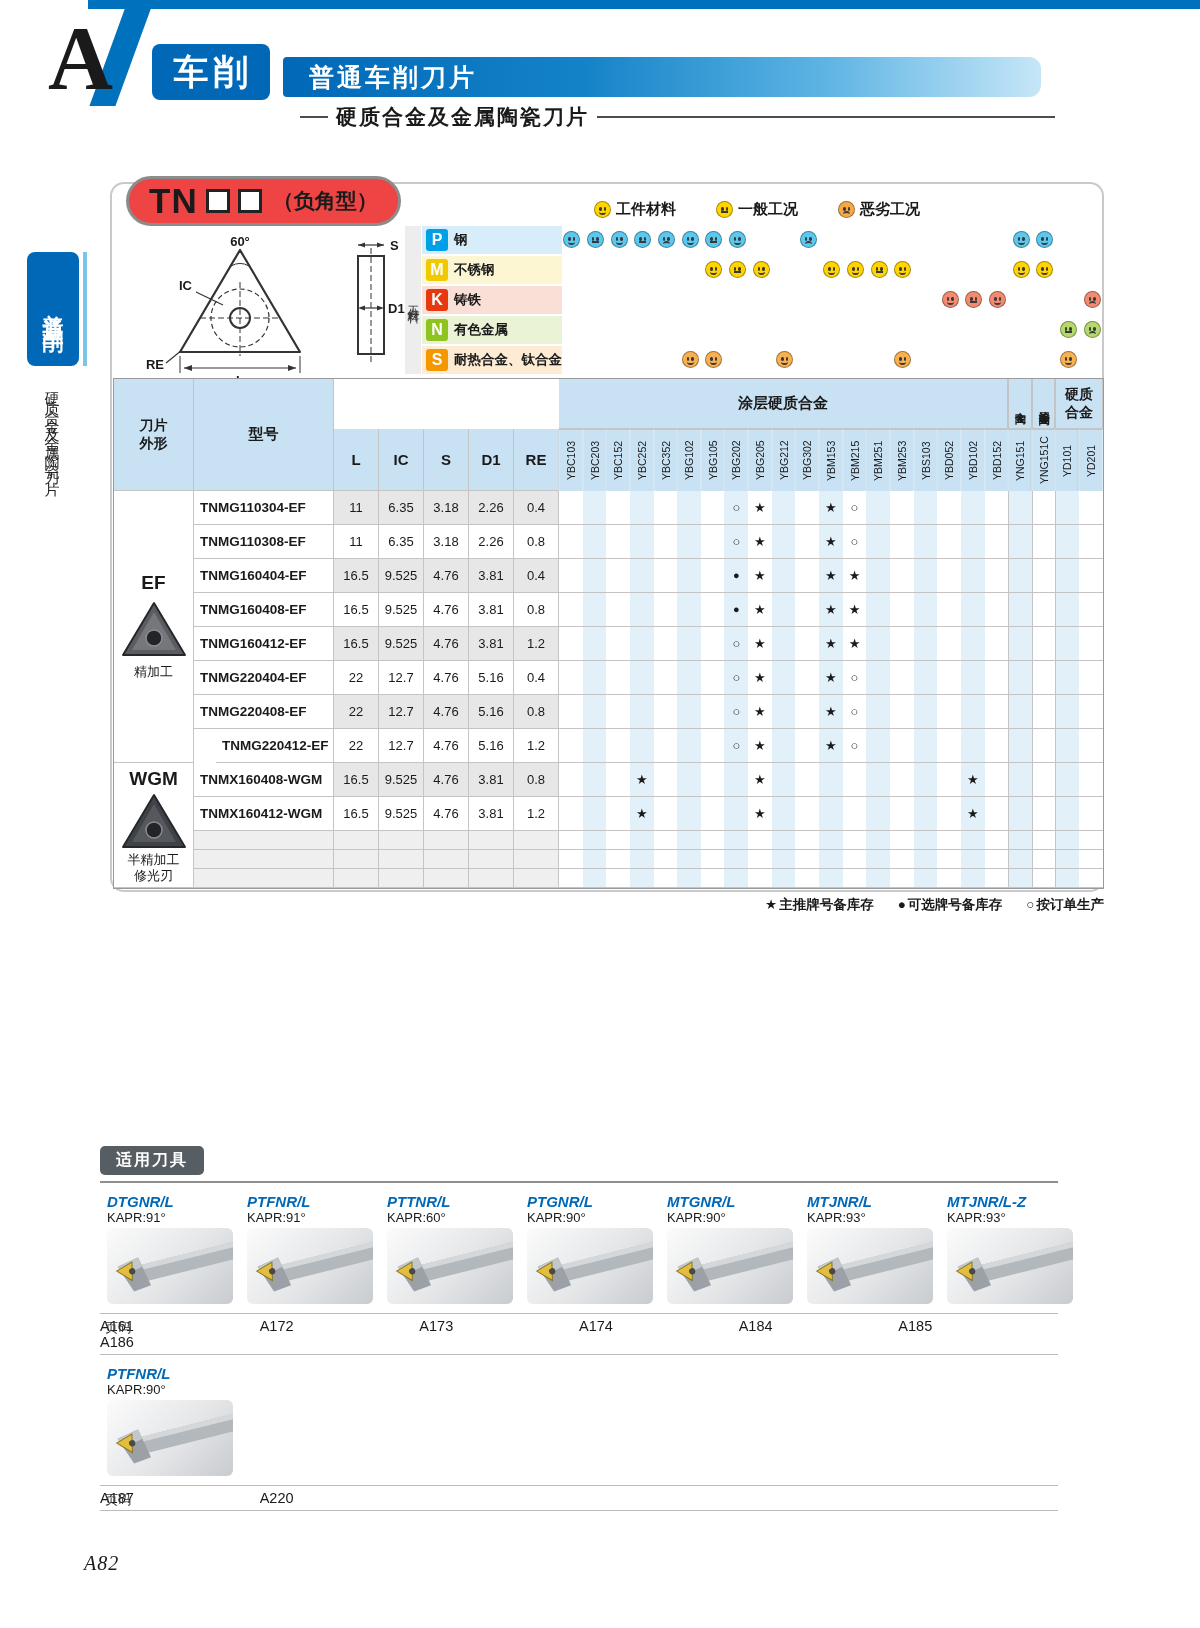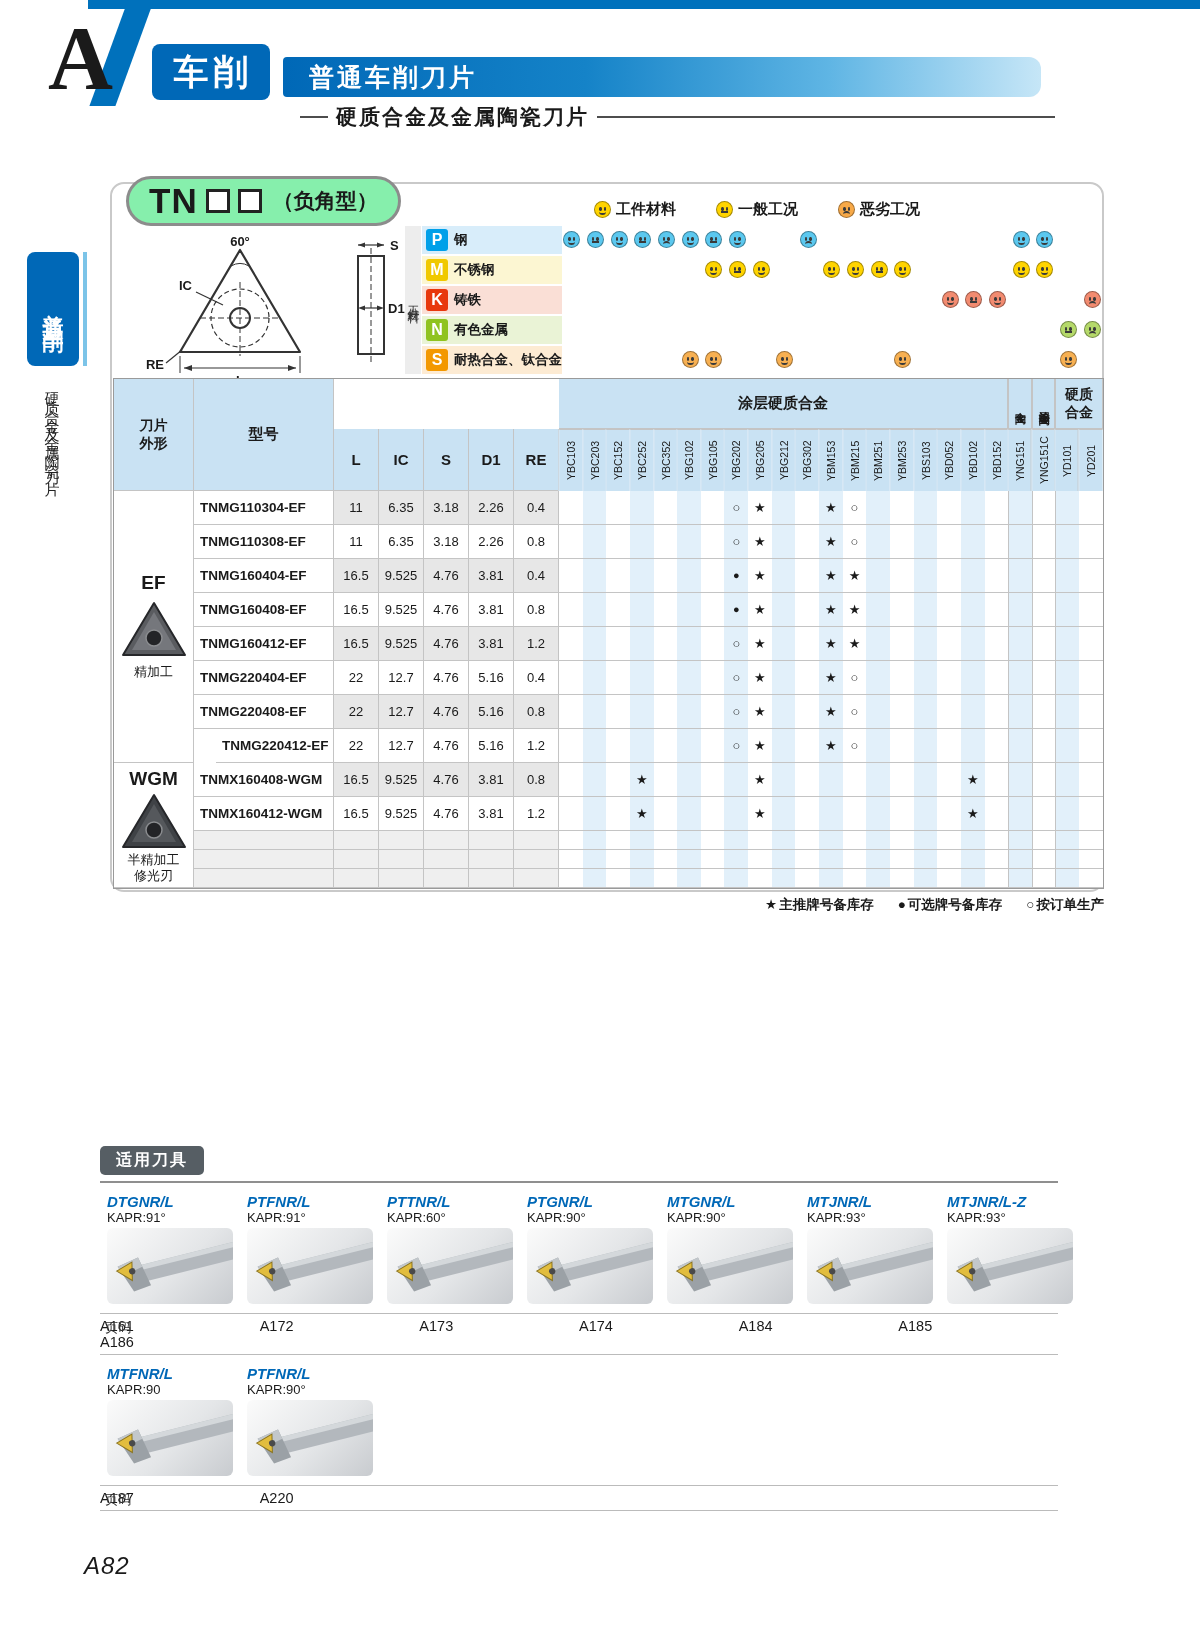--- a/index.html
+++ b/index.html
@@ -27,21 +27,21 @@
   
   #side-tab{position:absolute;left:27px;top:252px;width:52px;height:114px;background:#0068b7;border-radius:8px;
     color:#fff;writing-mode:vertical-rl;font-size:21px;font-weight:bold;letter-spacing:6px;
     display:flex;align-items:center;justify-content:center}
   #side-accent{position:absolute;left:83px;top:252px;width:4px;height:114px;background:#7cc4e8}
   #side-label{position:absolute;left:42px;top:380px;writing-mode:vertical-rl;font-size:15px;
     letter-spacing:9px;color:#222}
 
   
   #panel{position:absolute;left:110px;top:182px;width:994px;height:710px;border:2px solid #c9c9c9;border-radius:14px}
-  #tn-pill{position:absolute;left:126px;top:176px;height:50px;background:#86efac;border:3px solid #8c8c8c;
+  #tn-pill{position:absolute;left:126px;top:176px;height:50px;background:#ef4444;border:3px solid #8c8c8c;
     border-radius:26px;display:flex;align-items:center;padding:0 20px;gap:8px;z-index:3}
   #tn-code{font-size:35px;font-weight:bold;letter-spacing:1px}
   .tn-square{width:24px;height:24px;border:3px solid #222;background:#fff}
   #tn-note{font-size:21px;font-weight:bold;margin-left:3px}
   #cond-legend{position:absolute;left:594px;top:200px;display:flex;gap:40px;align-items:center;z-index:3}
   #cond-legend .item{display:flex;align-items:center;gap:5px;font-size:15px;font-weight:bold}
   #diagram{position:absolute;left:136px;top:236px}
 
   
   .face{position:relative;display:inline-block;width:17px;height:17px;border-radius:50%;
@@ -105,22 +105,22 @@
   .tool-name{color:#0068b7;font-size:15px;font-weight:bold;font-style:italic;white-space:nowrap}
   .tool-kapr{font-size:13px;margin-bottom:3px}
   .tool-img{width:100%;height:76px;border-radius:6px;overflow:hidden;
     background:linear-gradient(135deg,#fbfbfb 0%,#e4e6e8 55%,#c8cbcf 100%);
     display:flex;align-items:center;justify-content:center}
   .pages-row{display:grid;grid-template-columns:repeat(6,1fr);border-top:1px solid #bbb;border-bottom:1px solid #bbb;
     margin-top:9px;padding:4px 0;position:relative;font-size:14.5px}
   .pages-row .pg{text-align:left}
   .pages-row .pl{position:absolute;left:5px;top:5px;font-size:13px;color:#333}
 
-  #page-num{position:absolute;left:84px;top:1552px;font-size:24px;font-style:italic;
-    font-family:Liberation Sans, sans-serif;letter-spacing:1px}
+  #page-num{position:absolute;left:84px;top:1552px;font-size:20px;font-style:italic;
+    font-family:Liberation Serif, serif;letter-spacing:1px}
 </style>
 </head>
 <body>
 
 <div id="top-strip"></div>
 <div id="diag"></div>
 <div id="corner-a">A</div>
 <div id="cat-box">车削</div>
 <div id="title-bar"><span>普通车削刀片</span></div>
 <div id="subtitle-row">
@@ -1027,36 +1027,20 @@
       <span class="pl">页码</span>
       <span class="pg">A161</span>
       <span class="pg">A172</span>
       <span class="pg">A173</span>
       <span class="pg">A174</span>
       <span class="pg">A184</span>
       <span class="pg">A185</span>
       <span class="pg">A186</span>
     </div><div class="tool-grid">
       <div class="tool-card">
-        <div class="tool-name">MTFNR/L</div>
-        <div class="tool-kapr">KAPR:90</div>
-        <div class="tool-img">
-          <svg width="126" height="80" viewBox="0 0 126 80">
-            <g transform="rotate(-14 63 40)">
-              <rect x="30" y="32" width="104" height="17" fill="#b3b8bd"></rect>
-              <rect x="30" y="32" width="104" height="5" fill="#d4d8db"></rect>
-              <path d="M12,28 L34,24 L40,54 L22,56 Z" fill="#9ba1a6"></path>
-              <path d="M12,28 L34,24 L36,34 L16,38 Z" fill="#c2c7cb"></path>
-              <polygon points="10,32 27,27 23,45" fill="#e2bd3e" stroke="#8a7420" stroke-width="1"></polygon>
-              <circle cx="25" cy="36" r="3.2" fill="#4a4a4a"></circle>
-            </g>
-          </svg>
-        </div>
-      </div>
-      <div class="tool-card">
         <div class="tool-name">PTFNR/L</div>
         <div class="tool-kapr">KAPR:90°</div>
         <div class="tool-img">
           <svg width="126" height="80" viewBox="0 0 126 80">
             <g transform="rotate(-14 63 40)">
               <rect x="30" y="32" width="104" height="17" fill="#b3b8bd"></rect>
               <rect x="30" y="32" width="104" height="5" fill="#d4d8db"></rect>
               <path d="M12,28 L34,24 L40,54 L22,56 Z" fill="#9ba1a6"></path>
               <path d="M12,28 L34,24 L36,34 L16,38 Z" fill="#c2c7cb"></path>
               <polygon points="10,32 27,27 23,45" fill="#e2bd3e" stroke="#8a7420" stroke-width="1"></polygon>

